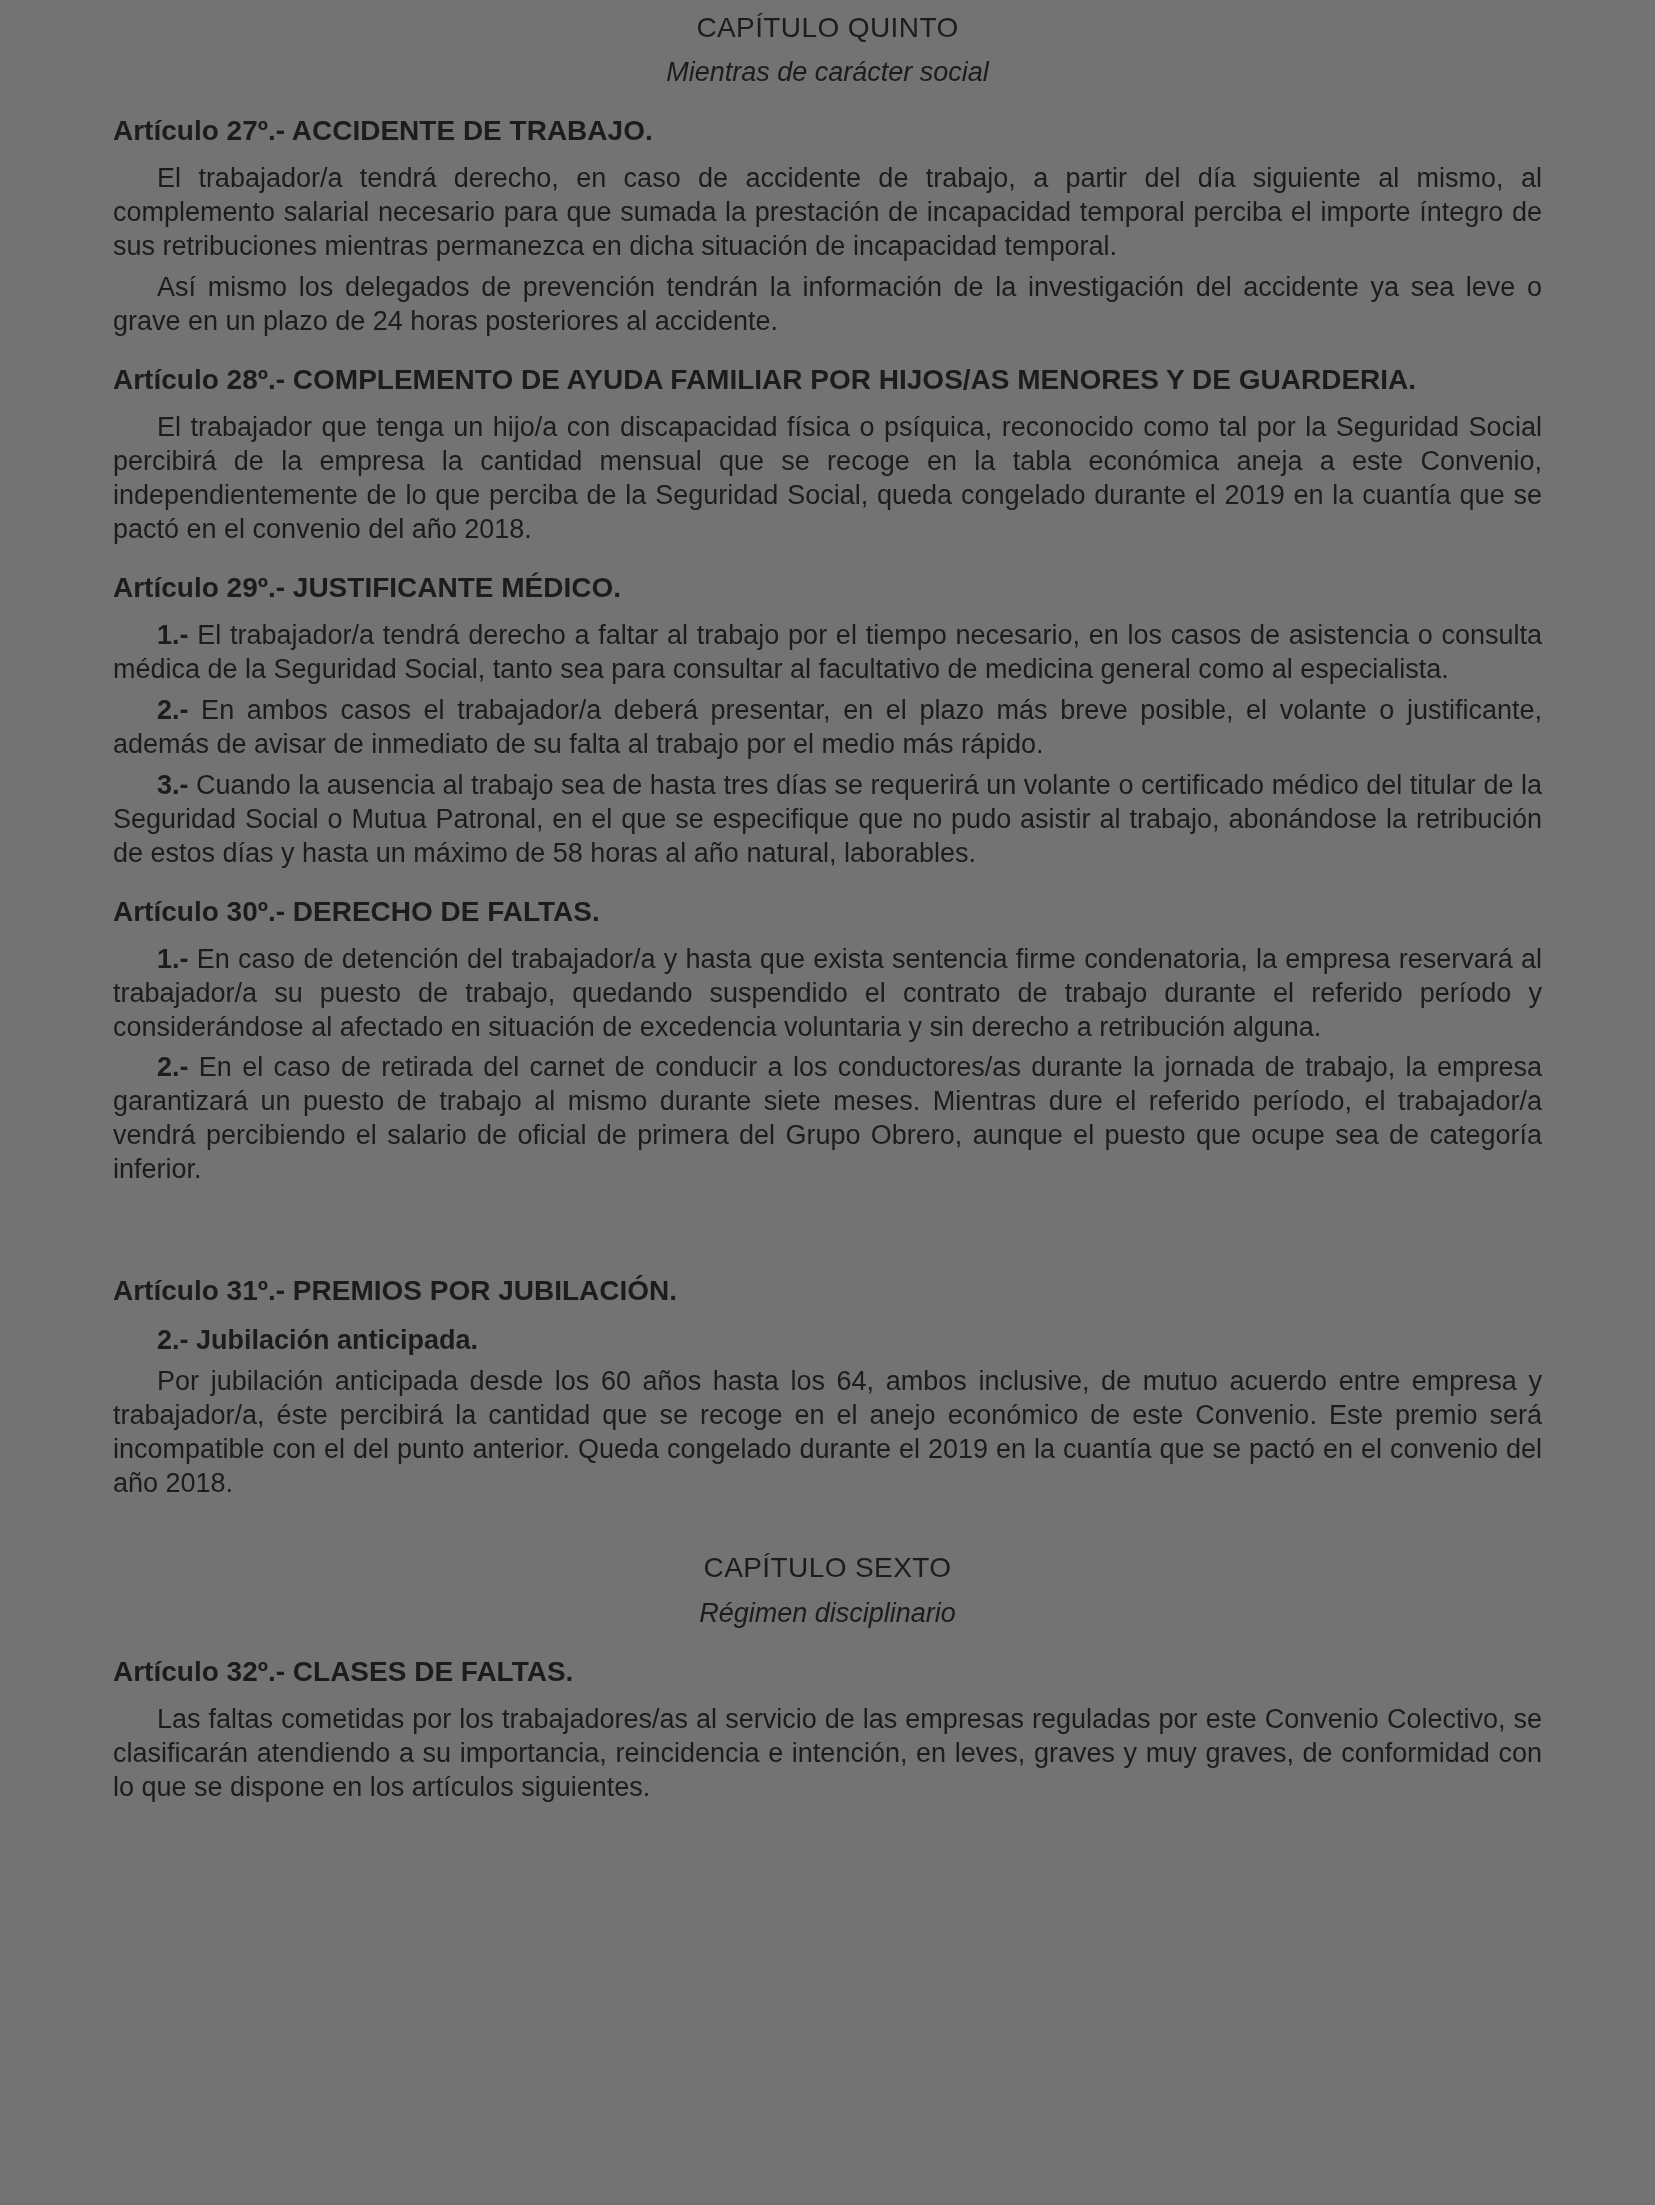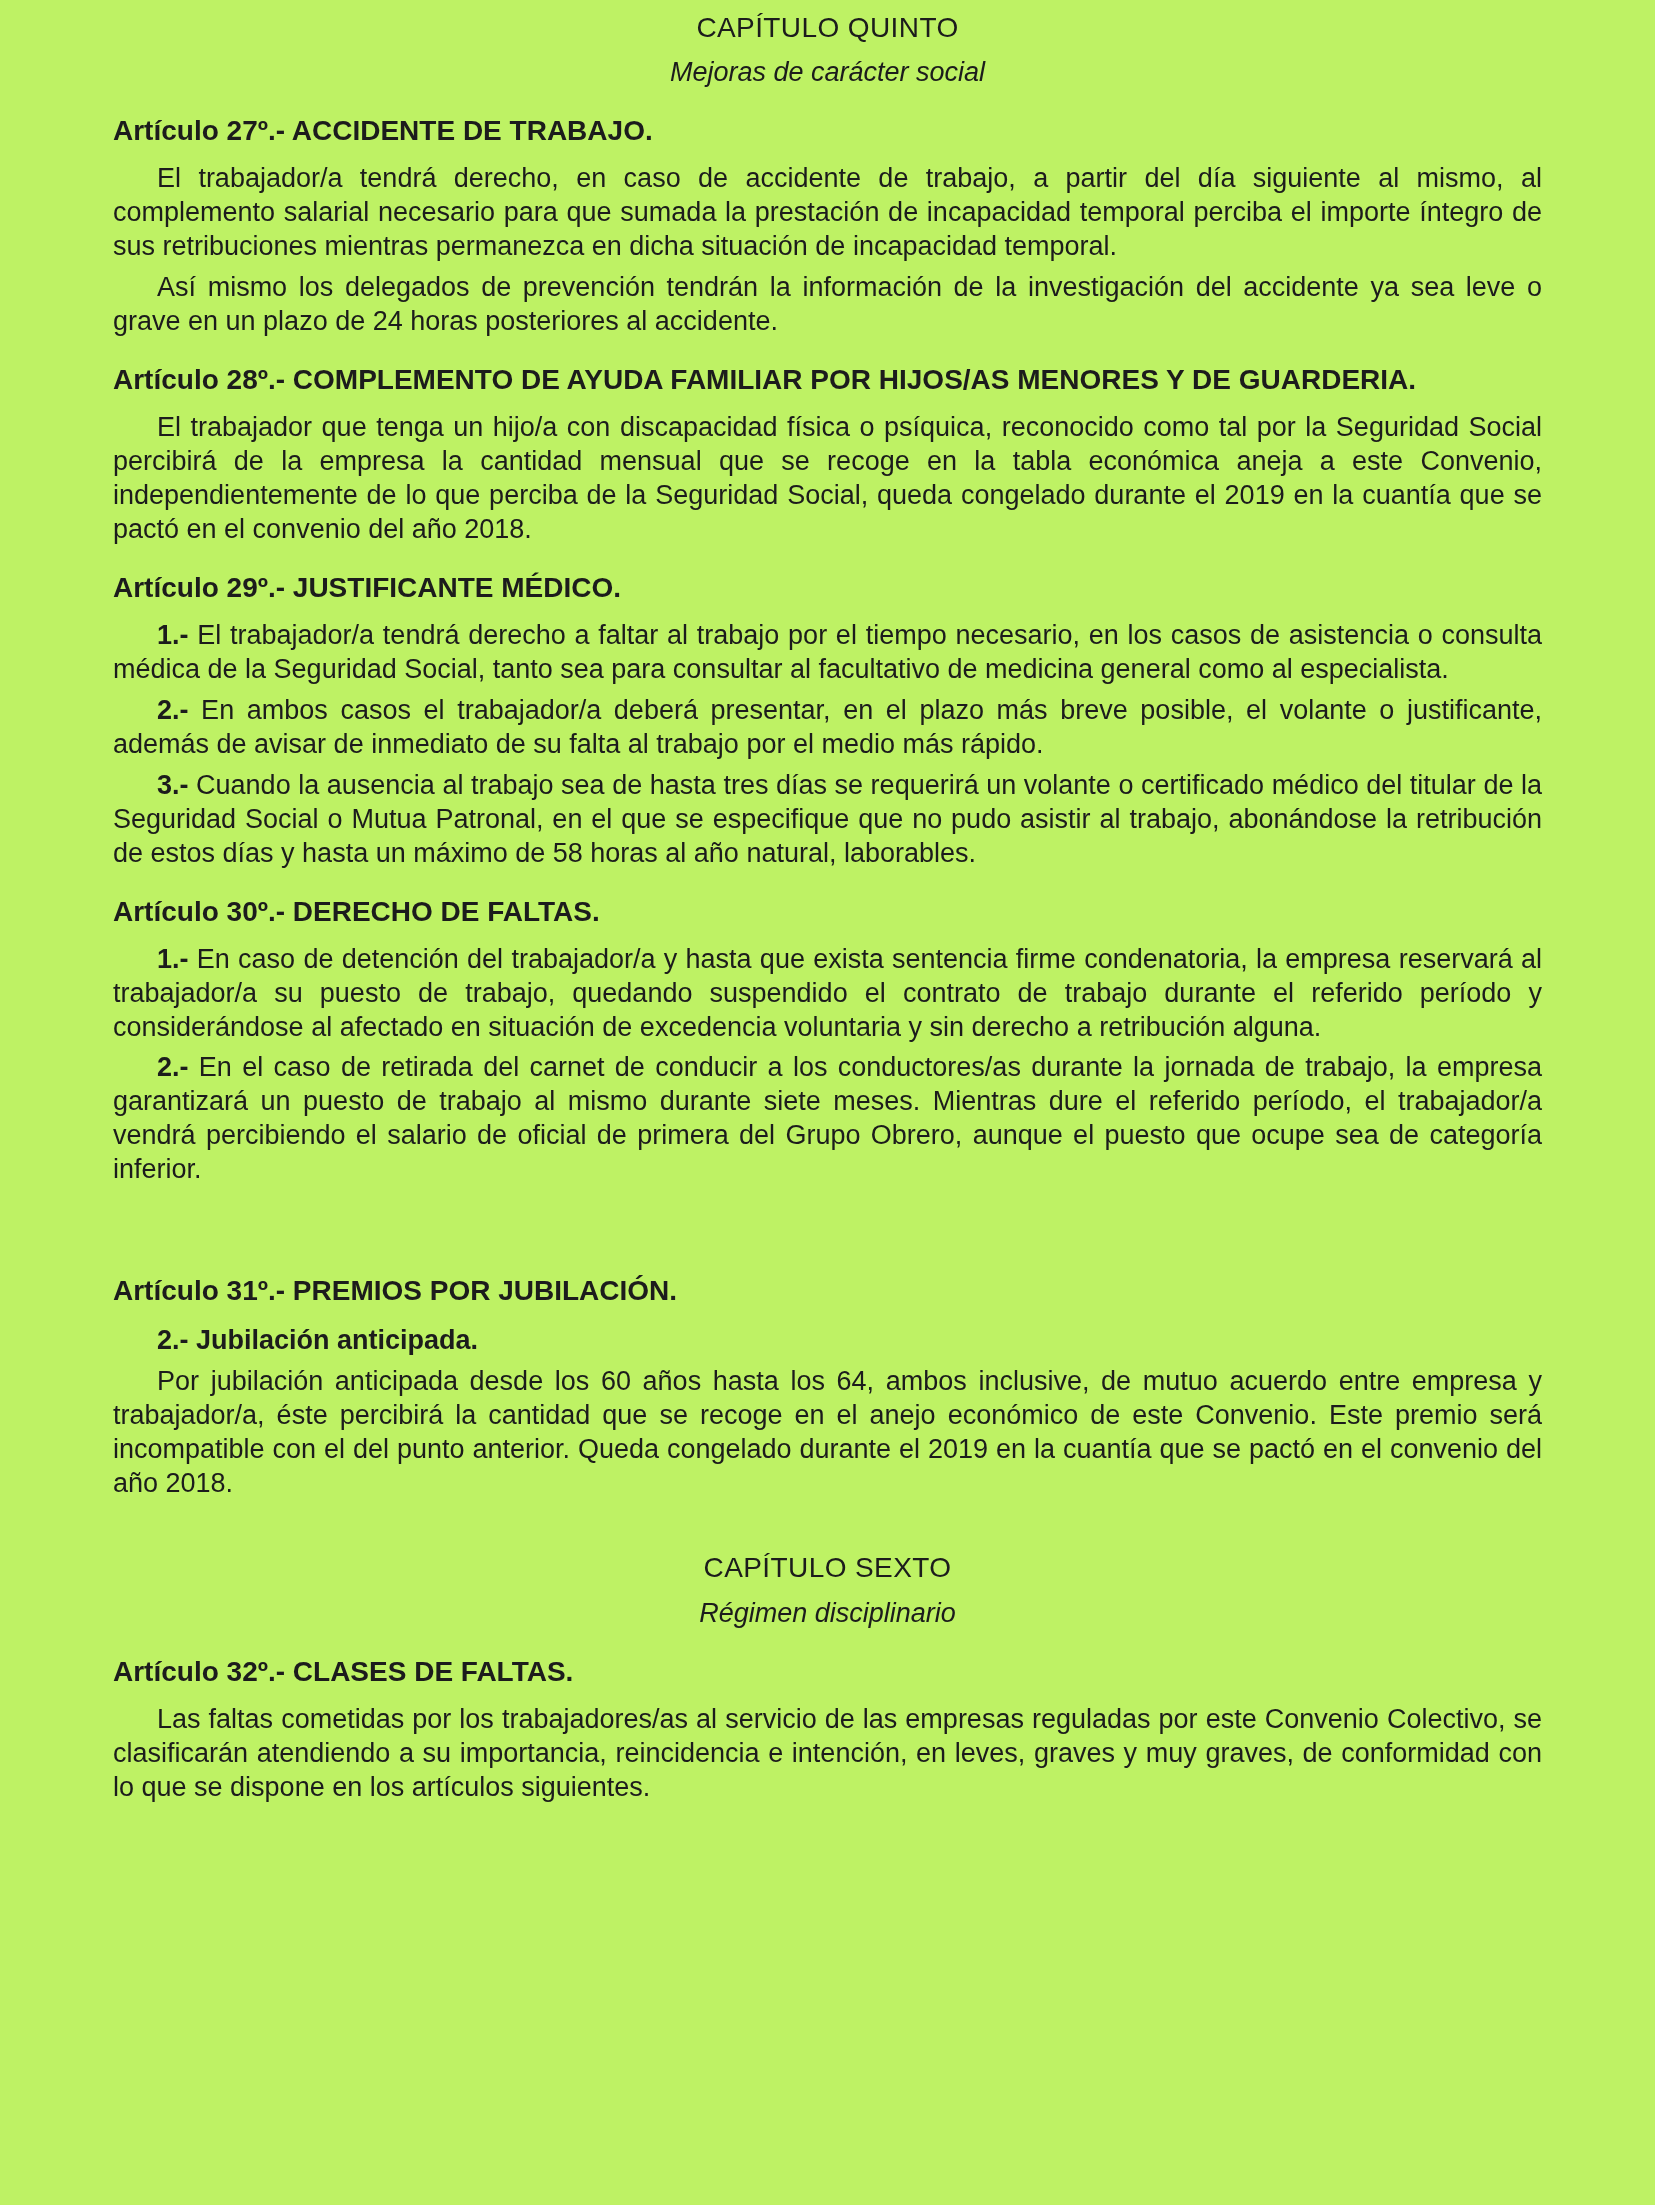--- a/index.html
+++ b/index.html
@@ -9,21 +9,21 @@
     min-height: 2205px;
     font-family: "Liberation Sans", "DejaVu Sans", sans-serif;
     font-size: 27px;
     line-height: 34px;
     color: #1c1c1c;
   }
   .page {
     width: 1655px;
     min-height: 2205px;
     padding: 10.6px 113px 45px 113px;
-    background: #bef264;
+    background: #737373;
   }
   .chapter-title {
     font-size: 28px;
     font-weight: 400;
     text-align: center;
     letter-spacing: 0.4px;
     margin: 0 0 10.6px 0;
   }
   .chapter-subtitle {
     font-style: italic;
@@ -51,21 +51,21 @@
   }
   .spacer-xl { height: 56px; }
   .spacer-lg { height: 44px; }
 </style>
 </head>
 <body>
 
 <div class="page">
 
   <h1 class="chapter-title">CAPÍTULO QUINTO</h1>
-  <div class="chapter-subtitle">Mejoras de carácter social</div>
+  <div class="chapter-subtitle">Mientras de carácter social</div>
 
   <section>
     <h2 class="article-heading">Artículo 27º.- ACCIDENTE DE TRABAJO.</h2>
     <p class="para">El trabajador/a tendrá derecho, en caso de accidente de trabajo, a partir del día siguiente al mismo, al complemento salarial necesario para que sumada la prestación de incapacidad temporal perciba el importe íntegro de sus retribuciones mientras permanezca en dicha situación de incapacidad temporal.</p>
     <p class="para">Así mismo los delegados de prevención tendrán la información de la investigación del accidente ya sea leve o grave en un plazo de 24 horas posteriores al accidente.</p>
   </section>
 
   <section>
     <h2 class="article-heading">Artículo 28º.- COMPLEMENTO DE AYUDA FAMILIAR POR HIJOS/AS MENORES Y DE GUARDERIA.</h2>
     <p class="para">El trabajador que tenga un hijo/a con discapacidad física o psíquica, reconocido como tal por la Seguridad Social percibirá de la empresa la cantidad mensual que se recoge en la tabla económica aneja a este Convenio, independientemente de lo que perciba de la Seguridad Social, queda congelado durante el 2019 en la cuantía que se pactó en el convenio del año 2018.</p>

